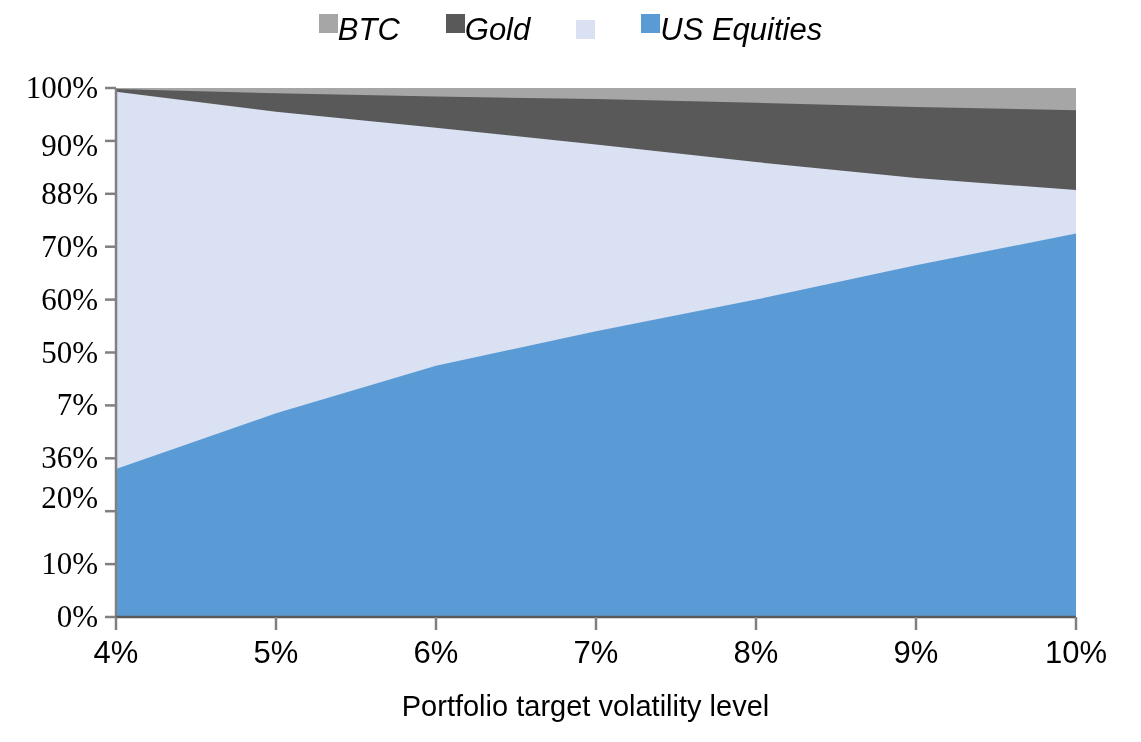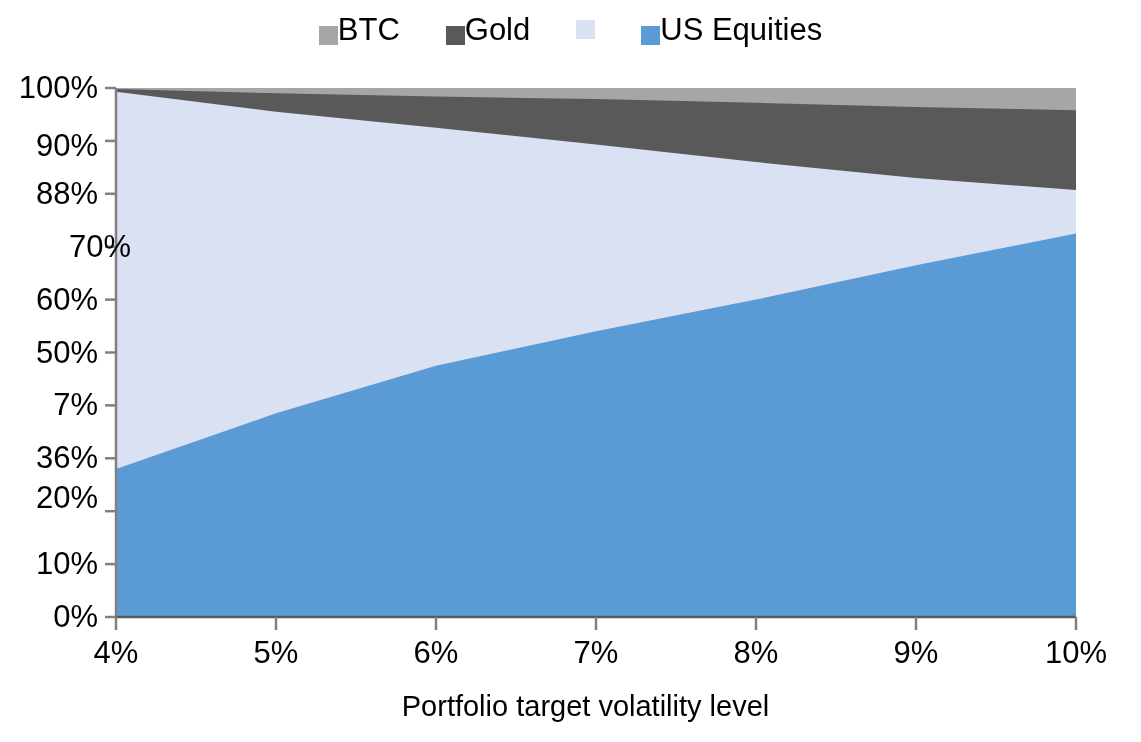--- a/index.html
+++ b/index.html
@@ -30,21 +30,22 @@
     height: 42px;
     display: flex;
     flex-direction: row;
     justify-content: center;
     align-items: center;
     gap: 46px;
   }
   .legend-entry {
     display: flex;
     flex-direction: row;
-    align-items: flex-end;
+    align-items: flex-start;
+    font-style: italic;
   }
   .legend-swatch {
     width: 19px;
     height: 19px;
     flex: 0 0 auto;
     display: block;
   }
   .legend-label {
     font-size: 31px;
     line-height: 31px;
@@ -69,20 +70,21 @@
 
   
   .y-tick-label {
     position: absolute;
     right: 1045px;         
     font-size: 31px;
     line-height: 31px;
     text-align: right;
     white-space: nowrap;
     color: #000000;
+    font-family: Liberation Serif, serif;
   }
   .x-tick-label {
     position: absolute;
     font-size: 31px;
     line-height: 31px;
     text-align: center;
     white-space: nowrap;
     color: #000000;
   }
 
@@ -155,21 +157,21 @@
   </div>
 
   <div id="tick-layer">
       <div class="y-tick-label" style="left: 0px; width: 98px; top: 601px;">0%</div>
       <div class="y-tick-label" style="left: 0px; width: 98px; top: 548.1px;">10%</div>
       <div class="y-tick-label" style="left: 0px; width: 98px; top: 482px;">20%</div>
       <div class="y-tick-label" style="left: 0px; width: 98px; top: 442.3px;">36%</div>
       <div class="y-tick-label" style="left: 0px; width: 98px; top: 389.4px;">7%</div>
       <div class="y-tick-label" style="left: 0px; width: 98px; top: 336.5px;">50%</div>
       <div class="y-tick-label" style="left: 0px; width: 98px; top: 283.6px;">60%</div>
-      <div class="y-tick-label" style="left: 0px; width: 98px; top: 230.7px; margin-left: 33px;">70%</div>
+      <div class="y-tick-label" style="left: 0px; width: 98px; top: 230.7px;">70%</div>
       <div class="y-tick-label" style="left: 0px; width: 98px; top: 177.8px;">88%</div>
       <div class="y-tick-label" style="left: 0px; width: 98px; top: 130px;">90%</div>
       <div class="y-tick-label" style="left: 0px; width: 98px; top: 72px;">100%</div>
       <div class="x-tick-label" style="left: 46px; width: 140px; top: 637px;">4%</div>
       <div class="x-tick-label" style="left: 206px; width: 140px; top: 637px;">5%</div>
       <div class="x-tick-label" style="left: 366px; width: 140px; top: 637px;">6%</div>
       <div class="x-tick-label" style="left: 526px; width: 140px; top: 637px;">7%</div>
       <div class="x-tick-label" style="left: 686px; width: 140px; top: 637px;">8%</div>
       <div class="x-tick-label" style="left: 846px; width: 140px; top: 637px;">9%</div>
       <div class="x-tick-label" style="left: 1006px; width: 140px; top: 637px;">10%</div>

